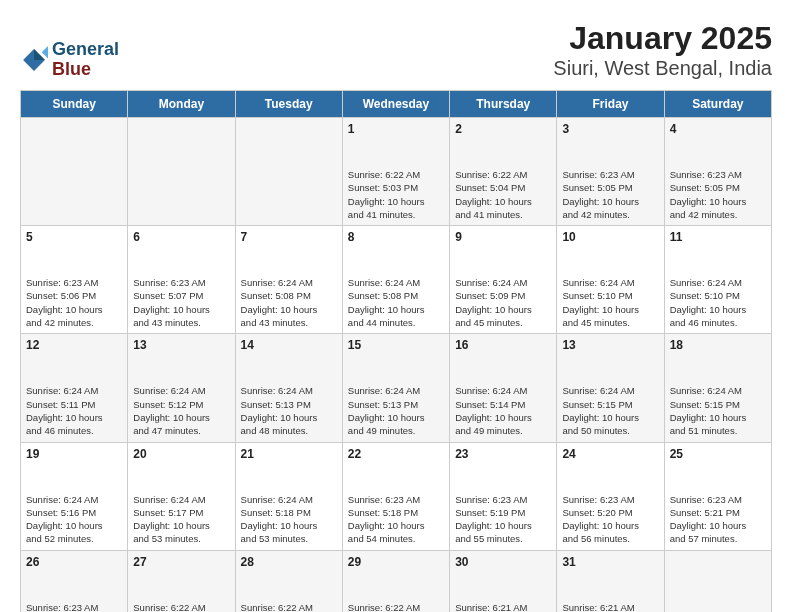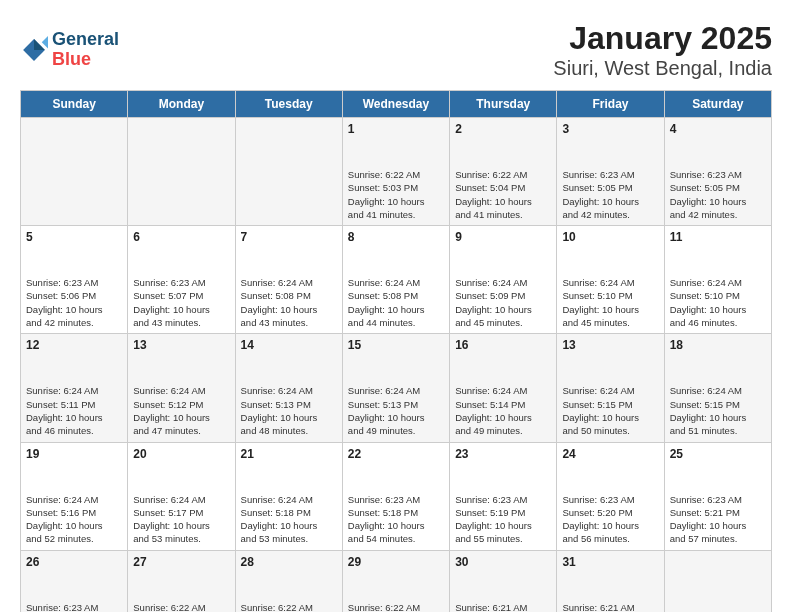--- a/index.html
+++ b/index.html
@@ -5,21 +5,21 @@
     * { box-sizing: border-box; margin: 0; padding: 0; }
     body {
       font-family: Arial, sans-serif;
       background: #fff;
       width: 792px;
       min-height: 612px;
       padding: 20px;
     }
     .header {
       display: flex;
-      align-items: center;
+      align-items: flex-end;
       justify-content: space-between;
       margin-bottom: 10px;
     }
     .logo {
       display: flex;
       align-items: center;
     }
     .logo-text {
       font-size: 18px;
       font-weight: bold;
@@ -90,21 +90,21 @@
 
 <div class="header">
   <div class="logo">
     <svg class="logo-icon" viewBox="0 0 36 36" width="40" height="40">
       <polygon points="18,4 32,18 18,32 4,18" fill="#2e6da4"></polygon>
       <polygon points="18,4 32,18 18,18" fill="#1a5276"></polygon>
       <polygon points="28,8 36,0 36,16" fill="#5dade2"></polygon>
     </svg>
     <div class="logo-text">
       <div>General</div>
-      <div style="color:#ef4444">Blue</div>
+      <div style="color:#7f1d1d">Blue</div>
     </div>
   </div>
   <div class="title-block">
     <div class="month-title">January 2025</div>
     <div class="location">Siuri, West Bengal, India</div>
   </div>
 </div>
 
 <table>
   <thead>

